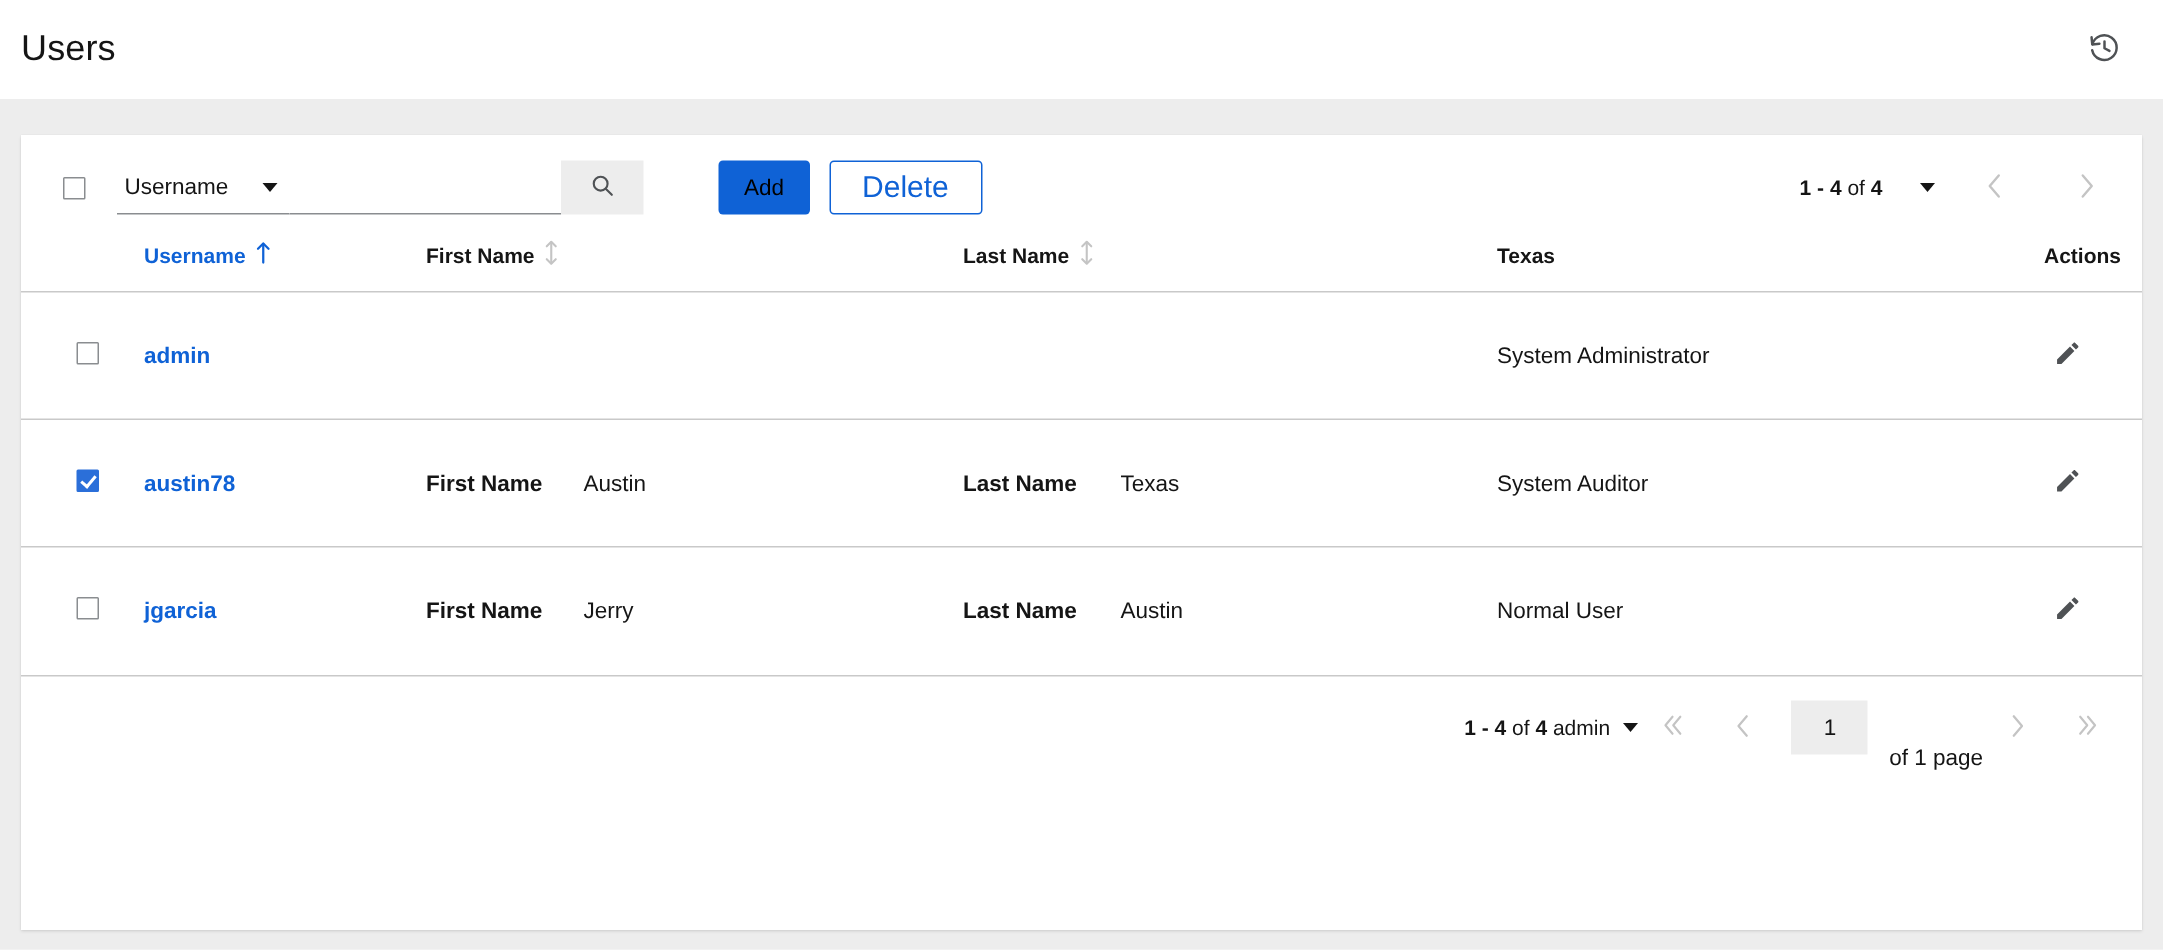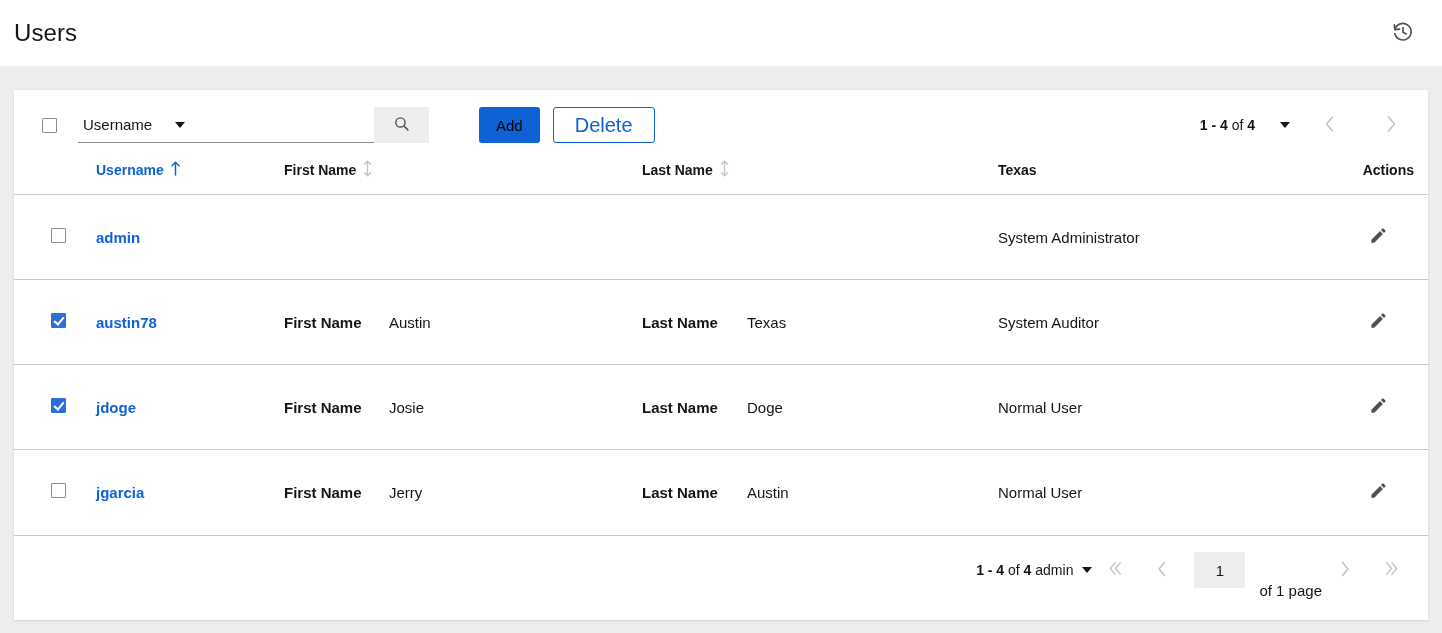--- a/index.html
+++ b/index.html
@@ -294,44 +294,20 @@
           <button class="edit-btn">
             <span>
               <svg width="19" height="19" viewBox="0 0 24 24" fill="#4f5255">
                 <path d="M3 17.3V21h3.7L17.6 10.1l-3.7-3.7L3 17.3zM20.7 7.1c.4-.4.4-1 0-1.4l-2.4-2.4c-.4-.4-1-.4-1.4 0l-1.8 1.8 3.8 3.8 1.8-1.8z"></path>
               </svg>
             </span>
           </button>
         </td>
       </tr>
 
-      <tr>
-        <td class="c-check">
-          <input type="checkbox" class="cb" checked="" style="">
-        </td>
-        <td class="c-user">
-          <a class="user-link">jdoge</a>
-        </td>
-        <td>
-          <span class="lbl">First Name</span><span>Josie</span>
-        </td>
-        <td>
-          <span class="lbl">Last Name</span><span>Doge</span>
-        </td>
-        <td>Normal User</td>
-        <td class="c-act">
-          <button class="edit-btn">
-            <span>
-              <svg width="19" height="19" viewBox="0 0 24 24" fill="#4f5255">
-                <path d="M3 17.3V21h3.7L17.6 10.1l-3.7-3.7L3 17.3zM20.7 7.1c.4-.4.4-1 0-1.4l-2.4-2.4c-.4-.4-1-.4-1.4 0l-1.8 1.8 3.8 3.8 1.8-1.8z"></path>
-              </svg>
-            </span>
-          </button>
-        </td>
-      </tr>
 
       <tr>
         <td class="c-check">
           <input type="checkbox" class="cb" style="">
         </td>
         <td class="c-user">
           <a class="user-link">jgarcia</a>
         </td>
         <td>
           <span class="lbl">First Name</span><span>Jerry</span>

